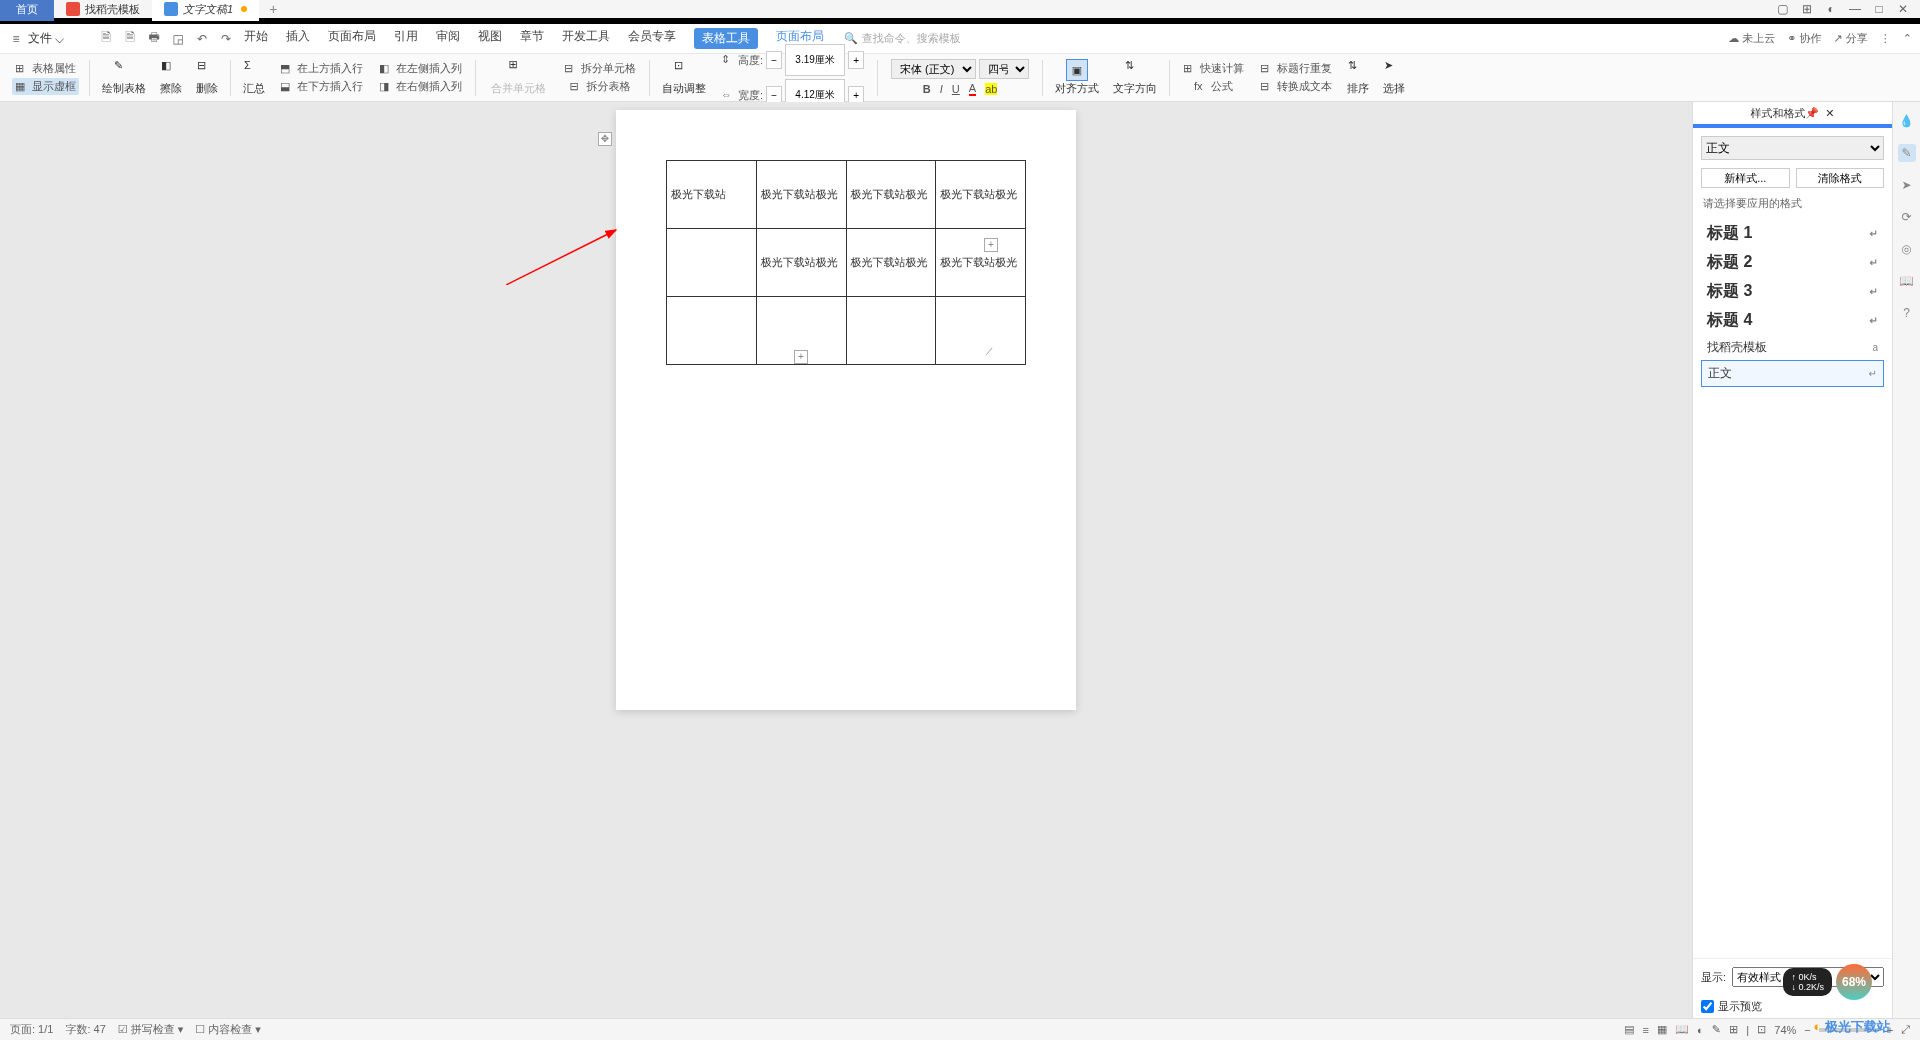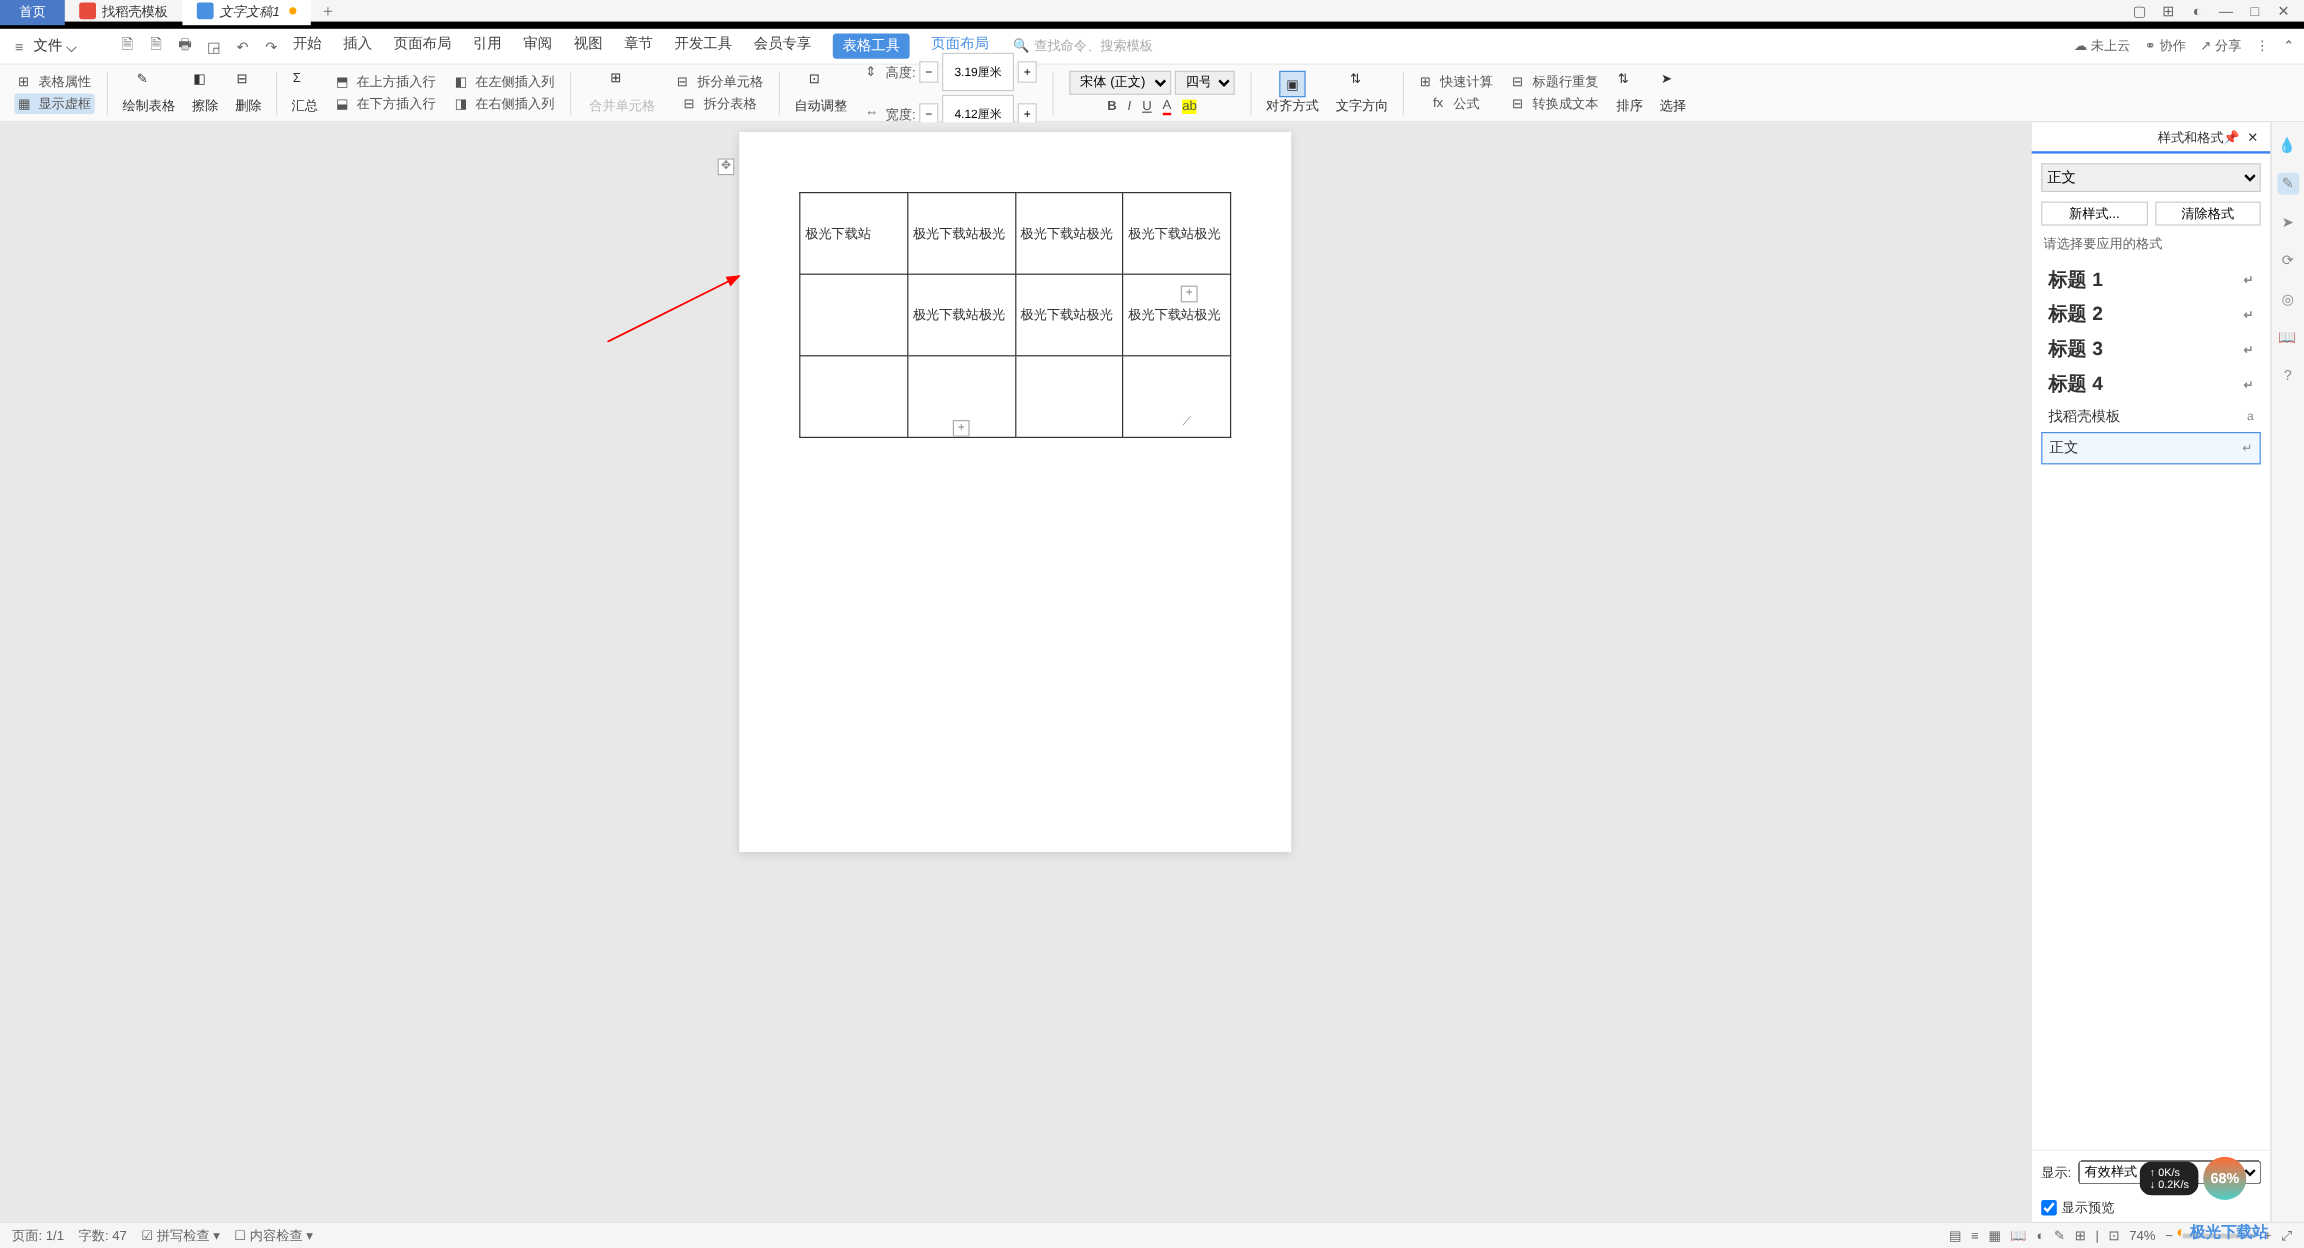--- a/index.html
+++ b/index.html
@@ -53,21 +53,21 @@
 .workspace { display: flex; height: calc(100vh - 124px); }
 .doc-area { flex: 1; background: #e8e8e8; display: flex; justify-content: center; padding-top: 8px; overflow: auto; position: relative; }
 .page { width: 460px; height: 600px; background: #fff; box-shadow: 0 2px 8px rgba(0,0,0,0.15); position: relative; padding: 40px 50px; }
 .doc-table { border-collapse: collapse; margin-top: 10px; position: relative; }
 .doc-table td { border: 1px solid #333; width: 90px; height: 68px; font-size: 11px; padding: 4px; vertical-align: middle; text-align: left; }
 .table-handle { position: absolute; width: 14px; height: 14px; border: 1px solid #aaa; background: #fff; color: #888; font-size: 10px; text-align: center; line-height: 12px; cursor: pointer; }
 .arrow-svg { position: absolute; }
 
 
 .right-panel { width: 200px; background: #fff; border-left: 1px solid #ddd; display: flex; flex-direction: column; }
-.panel-header { height: 26px; display: flex; align-items: center; justify-content: flex-end; padding: 0 10px; font-size: 11px; border-bottom: 2px solid #3b82f6; }
+.panel-header { height: 26px; display: flex; align-items: center; justify-content: center; padding: 0 10px; font-size: 11px; border-bottom: 4px solid #3b82f6; }
 .panel-header-right { display: flex; gap: 6px; }
 .style-select { margin: 8px; }
 .style-select select { width: 100%; height: 24px; font-size: 12px; border: 1px solid #ccc; }
 .style-btns { display: flex; gap: 6px; padding: 0 8px; }
 .style-btn { flex: 1; height: 20px; font-size: 11px; border: 1px solid #ccc; background: #fff; cursor: pointer; }
 .style-label { padding: 8px 10px; font-size: 11px; color: #666; }
 .style-list { padding: 0 8px; }
 .style-item { display: flex; justify-content: space-between; align-items: center; padding: 4px 6px; cursor: pointer; }
 .style-item.h { font-size: 16px; font-weight: bold; }
 .style-item.selected { border: 1px solid #4a90e2; background: #f0f7ff; }

